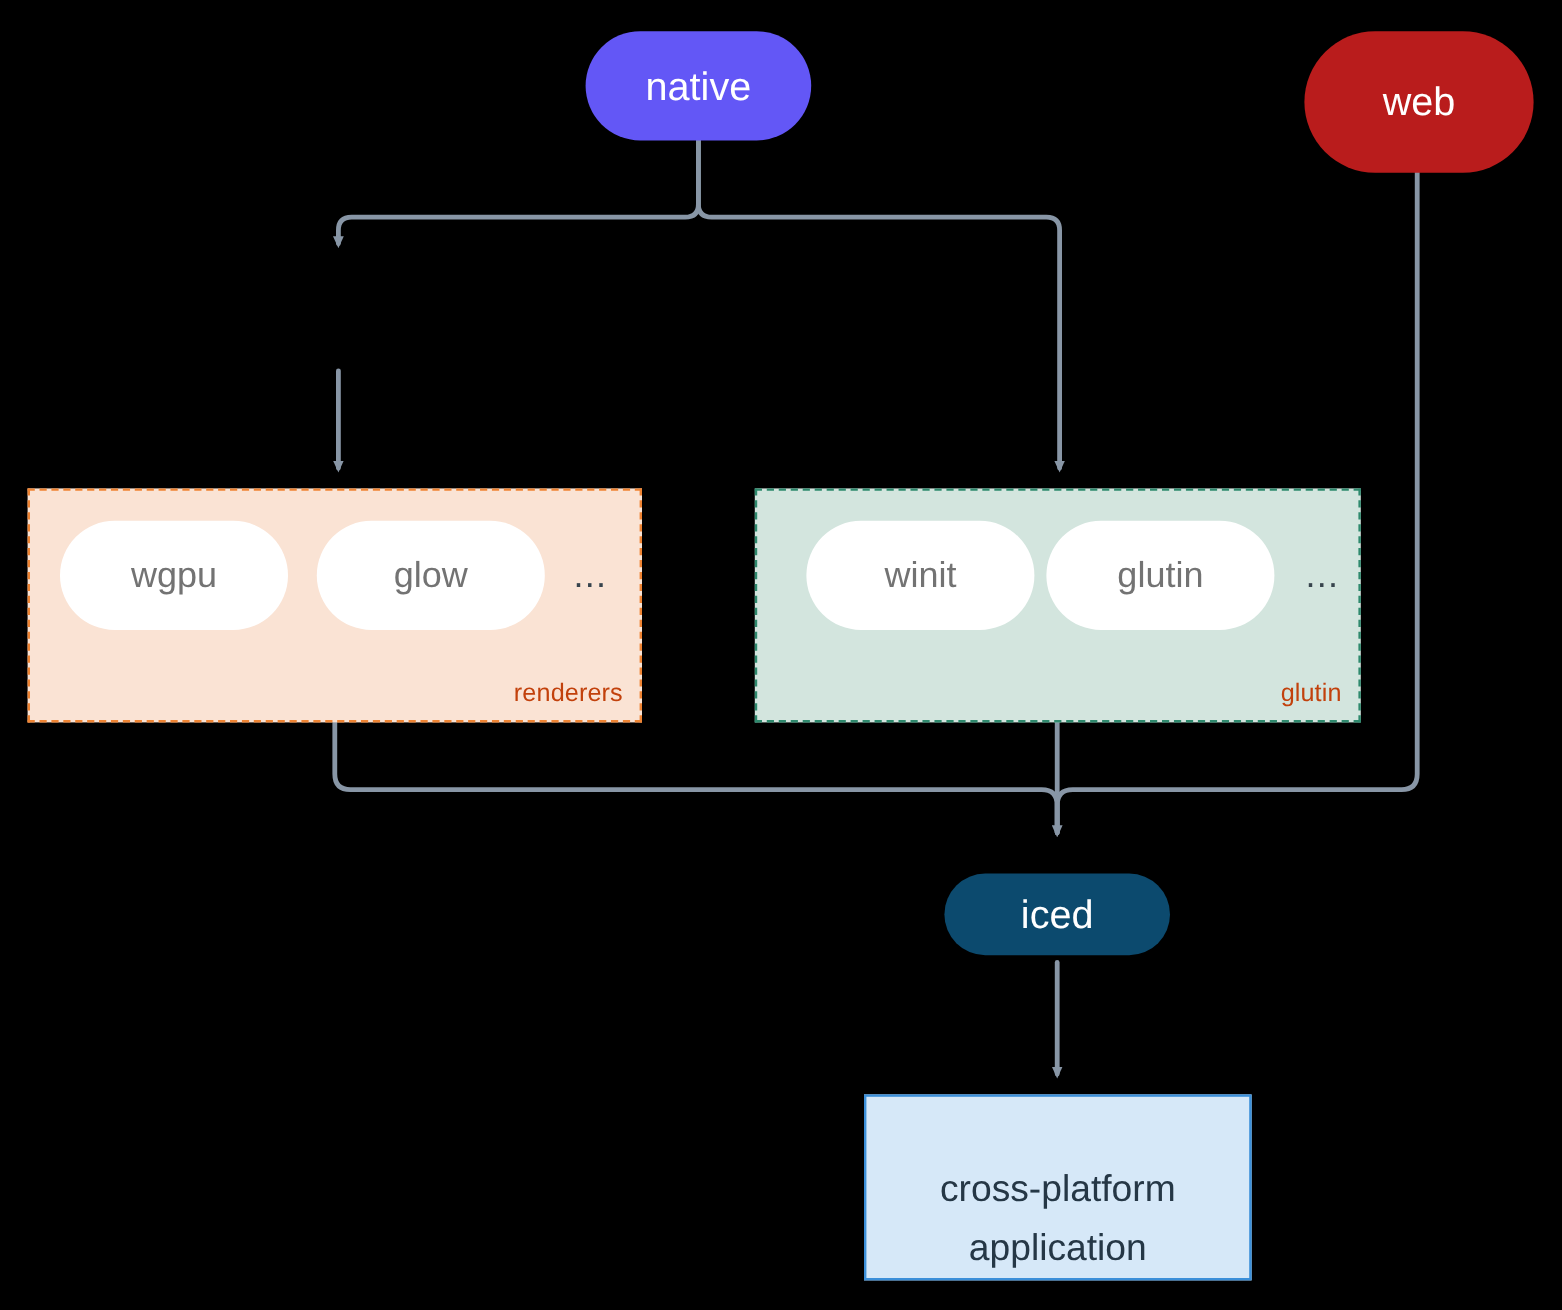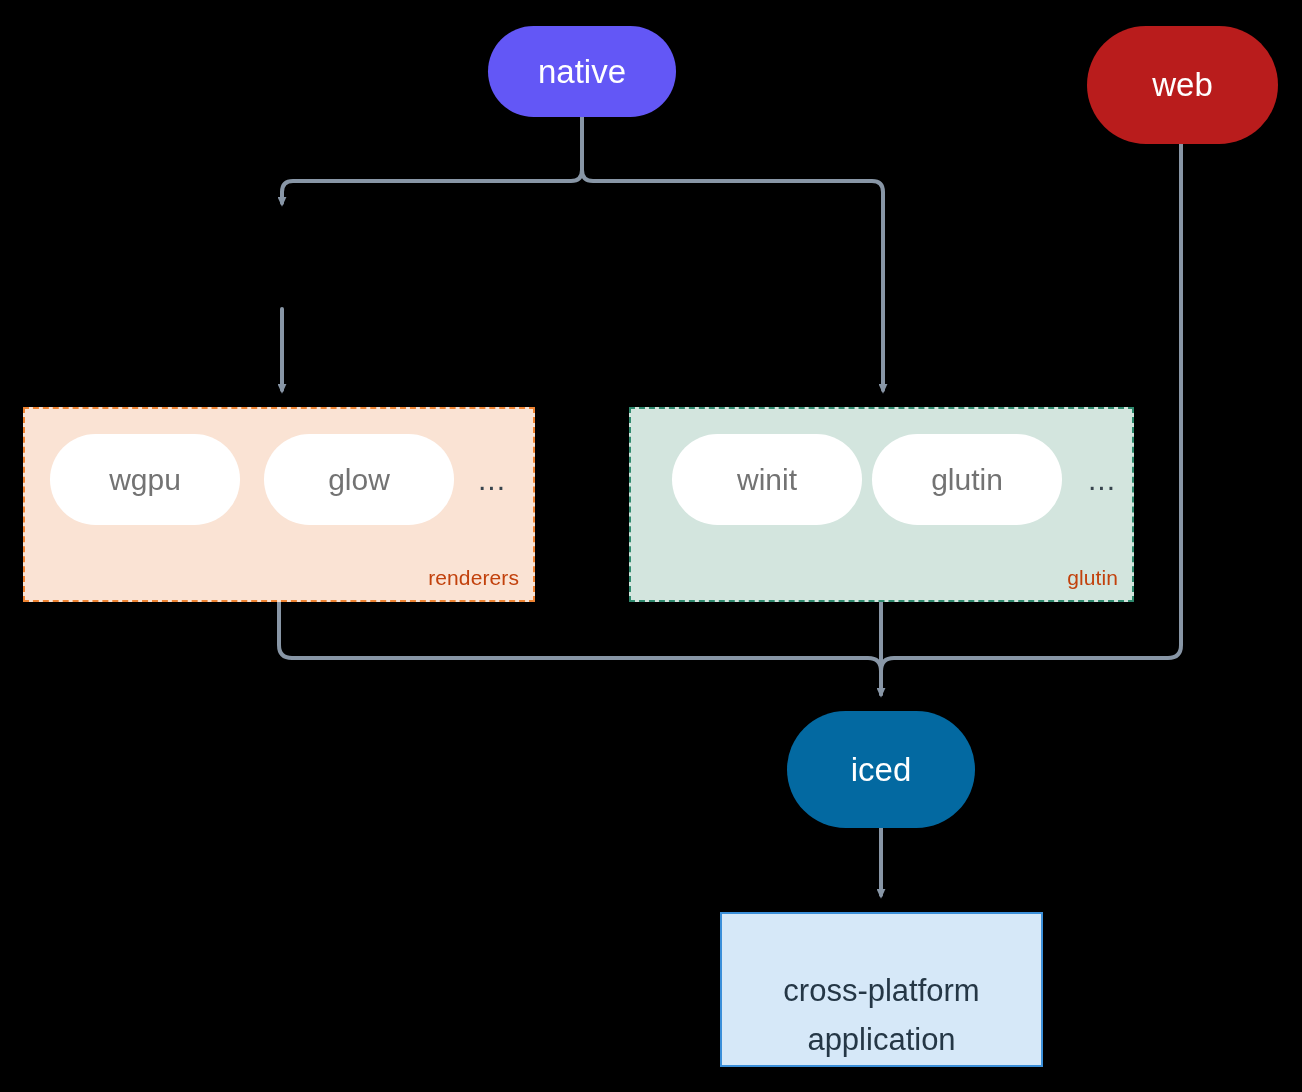--- a/index.html
+++ b/index.html
@@ -33,21 +33,21 @@
     line-height: 1.25;
   }
   .stadium {
     border-radius: 999px;
     color: #ffffff;
     font-size: 33px;
   }
   .node-native { left: 488px; top: 26px;  width: 188px; height: 91px; background: #6357f6; }
   .node-web    { left: 1087px; top: 26px; width: 191px; height: 118px; background: #b91c1c; }
   .node-graphics { left: 188px; top: 218px; width: 188px; height: 91px; background: #e3843c; }
-  .node-iced   { left: 787px; top: 711px;  width: 188px; height: 117px; background: #0369a1; }
+  .node-iced   { left: 787px; top: 728px;  width: 188px; height: 68px; background: #0c4a6e; }
 
   .cluster {
     position: absolute;
     box-sizing: border-box;
     border-style: dashed;
     border-width: 2px;
   }
   .cluster-renderers {
     left: 23px; top: 407px; width: 512px; height: 195px;
     background: #fae3d4;

